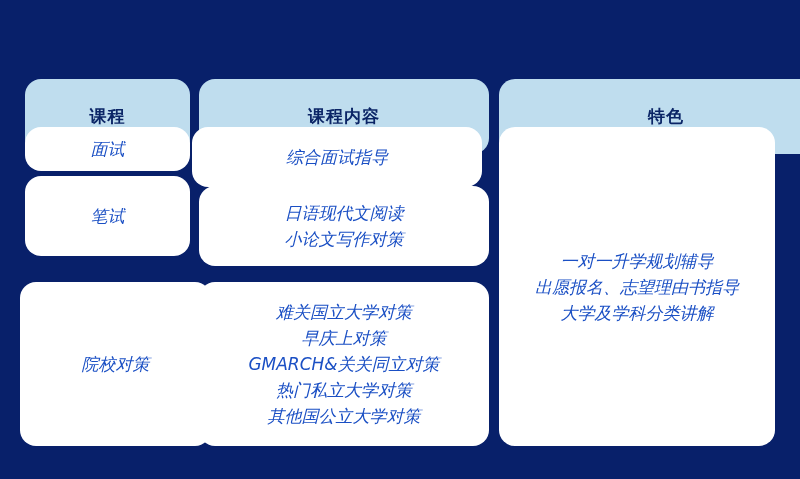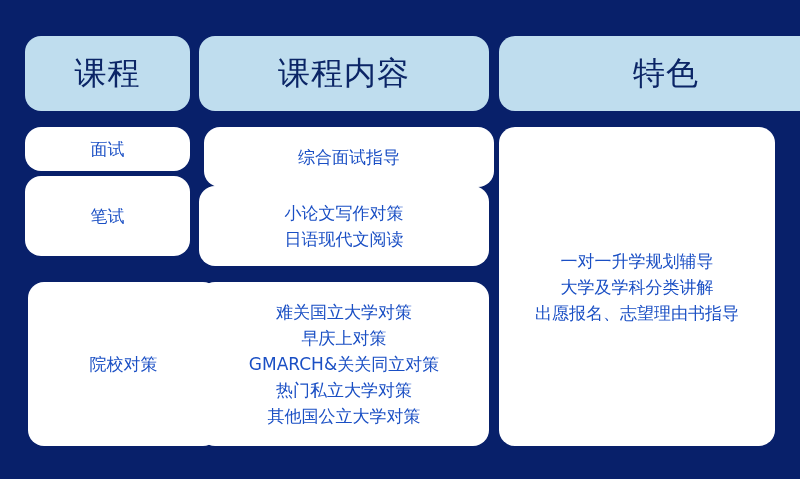--- a/index.html
+++ b/index.html
@@ -4,62 +4,62 @@
 <style>
   html, body { margin:0; padding:0; }
   body {
     width:800px; height:479px; background:#08206a; position:relative; overflow:hidden;
     font-family:"DejaVu Sans","Liberation Sans",sans-serif;
   }
   .cell {
     position:absolute; box-sizing:border-box; display:flex; flex-direction:column;
     align-items:center; justify-content:center; text-align:center;
   }
-  .hdr { background:#bfddee; border-radius:16px; color:#0b2566; font-weight:normal; font-size:32px; letter-spacing:1px; }
+  .hdr { background:#bfddee; border-radius:16px; color:#0b2566; font-weight:bold; font-size:17px; letter-spacing:1px;margin-top:43px; }
   .body { background:#ffffff; border-radius:16px; color:#1a4fc4; font-size:17px; line-height:26px; }
-  .body .line { display:block; white-space:nowrap; }
+  .body .line { display:block; white-space:nowrap;font-style:italic; }
 </style>
 </head>
 <body>
 
 <div>
   <div class="cell hdr" style="left:25px;top:36px;width:165px;height:75px;">
     <span>课程</span>
   </div>
   <div class="cell hdr" style="left:199px;top:36px;width:290px;height:75px;text-align:right;">
     <span>课程内容</span>
   </div>
   <div class="cell hdr" style="left:499px;top:36px;width:334px;height:75px;">
     <span>特色</span>
   </div>
 
   <div class="cell body" style="left:25px;top:127px;width:165px;height:44px;">
     <span class="line">面试</span>
   </div>
-  <div class="cell body" style="left:204px;top:127px;width:290px;height:60px;align-items:center;">
+  <div class="cell body" style="left:192px;top:127px;width:290px;height:60px;align-items:center;">
     <span class="line">综合面试指导</span>
   </div>
 
   <div class="cell body" style="left:25px;top:176px;width:165px;height:80px;">
     <span class="line">笔试</span>
   </div>
   <div class="cell body" style="left:199px;top:186px;width:290px;height:80px;">
+    <span class="line">日语现代文阅读</span>
     <span class="line">小论文写作对策</span>
-    <span class="line">日语现代文阅读</span>
   </div>
 
-  <div class="cell body" style="left:28px;top:282px;width:191px;height:164px;">
+  <div class="cell body" style="left:20px;top:282px;width:191px;height:164px;">
     <span class="line">院校对策</span>
   </div>
   <div class="cell body" style="left:199px;top:282px;width:290px;height:164px;">
     <span class="line">难关国立大学对策</span>
     <span class="line">早庆上对策</span>
     <span class="line">GMARCH&amp;关关同立对策</span>
     <span class="line">热门私立大学对策</span>
     <span class="line">其他国公立大学对策</span>
   </div>
 
   <div class="cell body" style="left:499px;top:127px;width:276px;height:319px;">
     <span class="line">一对一升学规划辅导</span>
+    <span class="line">出愿报名、志望理由书指导</span>
     <span class="line">大学及学科分类讲解</span>
-    <span class="line">出愿报名、志望理由书指导</span>
   </div>
 </div>
 
 </body></html>

